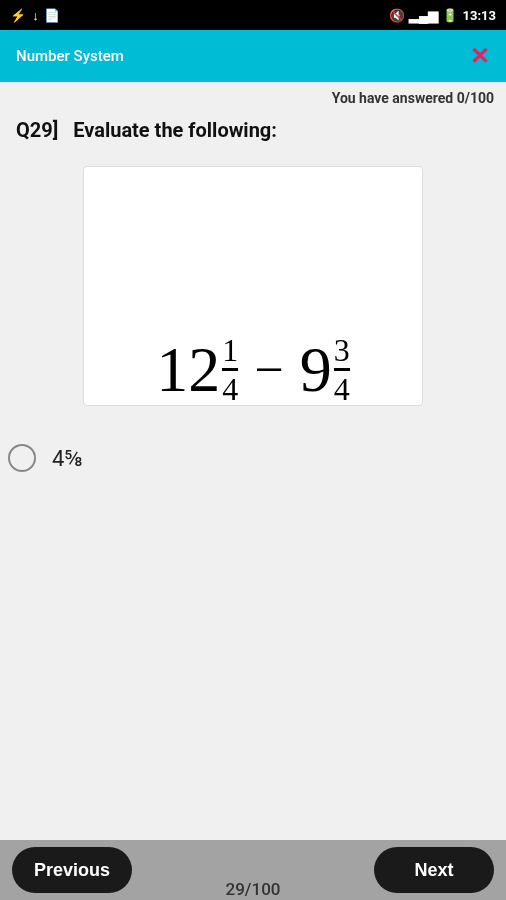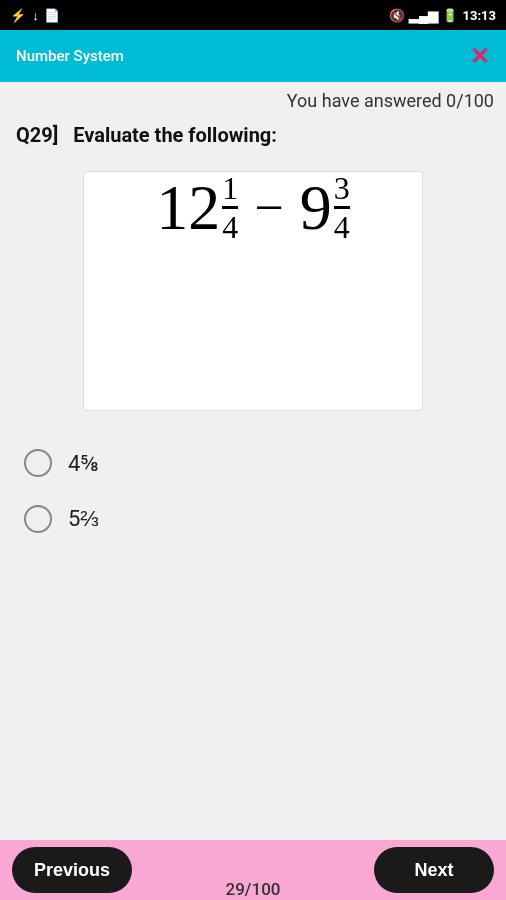--- a/index.html
+++ b/index.html
@@ -46,22 +46,23 @@
       color: #e91e63;
       font-size: 24px;
       font-weight: bold;
       cursor: pointer;
     }
 
     
     .progress-text {
       text-align: right;
       padding: 8px 12px 4px;
-      font-size: 18px;
+      font-size: 14px;
       color: #333;
+      font-weight: bold;
     }
 
     
     .question-area {
       padding: 8px 16px 12px;
     }
     .question-header {
       font-size: 20px;
       font-weight: bold;
       color: #111;
@@ -69,21 +70,21 @@
     }
 
     
     .math-image-container {
       background: #fff;
       border: 1px solid #ddd;
       border-radius: 4px;
       width: 340px;
       height: 240px;
       display: flex;
-      align-items: flex-start;
+      align-items: flex-end;
       justify-content: center;
       margin: 0 auto;
     }
     .math-expression {
       font-size: 60px;
       color: #000;
       font-family: 'Times New Roman', Times, serif;
       line-height: 1;
       display: flex;
       align-items: center;
@@ -100,21 +101,21 @@
       align-items: center;
       font-size: 32px;
       margin-left: 2px;
     }
     .fraction .numer { border-bottom: 3px solid #000; padding-bottom: 2px; }
     .fraction .denom { padding-top: 2px; }
     .operator { font-size: 52px; margin: 0 8px; }
 
     
     .options-area {
-      padding: 12px 16px;
+      padding: 12px 0;
       text-align: center;
     }
     .option-item {
       display: flex;
       align-items: center;
       padding: 14px 8px;
       cursor: pointer;
       gap: 16px;
     }
     .radio-circle {
@@ -133,21 +134,21 @@
       color: #222;
     }
 
     
     .bottom-nav {
       position: absolute;
       bottom: 0;
       left: 0;
       width: 100%;
       height: 60px;
-      background: #f9a8d4;
+      background: #a3a3a3;
       display: flex;
       align-items: center;
       justify-content: space-between;
       padding: 0 12px;
     }
     .nav-btn {
       background: #1a1a1a;
       color: #fff;
       border: none;
       border-radius: 28px;
@@ -219,25 +220,19 @@
   </div>
 </div>
 
 <div class="options-area">
   <div class="option-item">
     <div class="radio-circle">
       
     </div>
     <span class="option-text">4⅝</span>
   </div>
-  <div class="option-item">
-    <div class="radio-circle">
-      
-    </div>
-    <span class="option-text">5⅔</span>
-  </div>
 </div>
 
 <div class="bottom-nav">
   <button class="nav-btn">Previous</button>
   <span class="page-indicator">29/100</span>
   <button class="nav-btn">Next</button>
 </div>
 
 </body></html>

